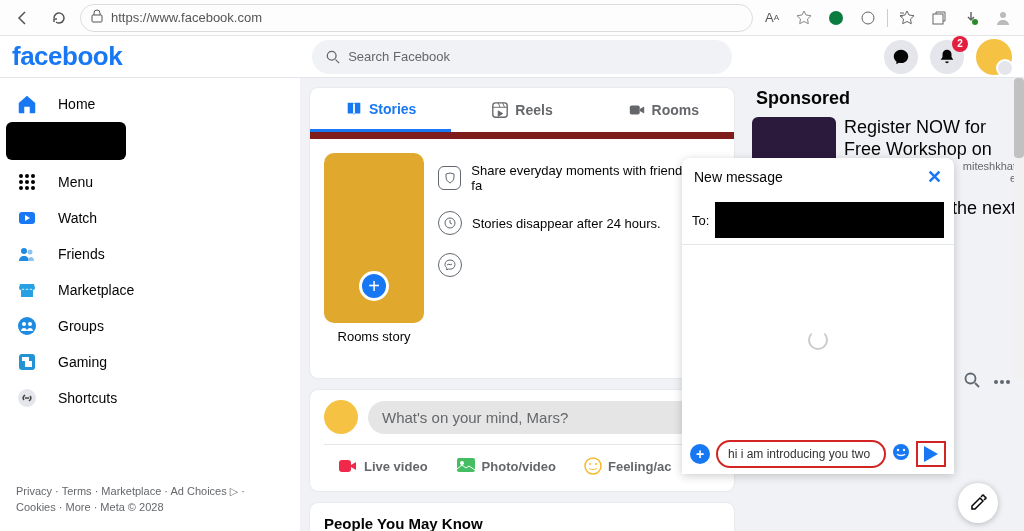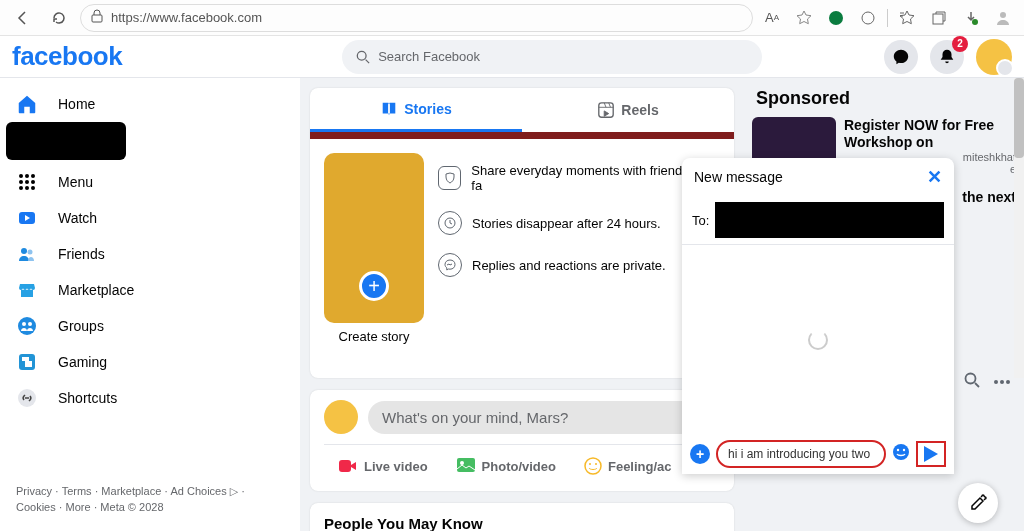--- a/index.html
+++ b/index.html
@@ -7,21 +7,21 @@
 
   
   .browser-bar { display: flex; align-items: center; height: 36px; padding: 0 8px; border-bottom: 1px solid #e4e4e4; gap: 6px; background: #fdfdfd; }
   .bbtn { width: 30px; height: 30px; display:flex; align-items:center; justify-content:center; color:#555; }
   .addr { flex: 1; height: 28px; border: 1px solid #ddd; border-radius: 14px; display:flex; align-items:center; padding: 0 10px; gap:8px; color:#555; font-size:13px; }
   .addr .lock { color:#555; }
   .ricon { width:26px; height:26px; display:flex; align-items:center; justify-content:center; color:#555; }
   .ricon.green svg circle{ fill:#0a7c3f; }
 
   
-  .fbtop { display:flex; align-items:center; height: 42px; padding: 0 12px; border-bottom:1px solid #e4e6eb; background:#fff;gap:30px; }
+  .fbtop { display:flex; align-items:center; height: 42px; padding: 0 12px; border-bottom:1px solid #e4e6eb; background:#fff; }
   .fblogo { color:#1877f2; font-weight: 800; font-size: 26px; letter-spacing:-0.5px; }
   .search { margin-left:190px; width: 420px; height:34px; background:#f0f2f5; border-radius:18px; display:flex; align-items:center; padding:0 14px; gap:8px; color:#65676b; }
   .topright { margin-left:auto; display:flex; align-items:center; gap:12px; }
   .circ { width:34px; height:34px; border-radius:50%; background:#e4e6eb; display:flex; align-items:center; justify-content:center; position:relative; }
   .badge { position:absolute; top:-4px; right:-4px; background:#e41e3f; color:#fff; border-radius:50%; width:16px; height:16px; font-size:10px; display:flex; align-items:center; justify-content:center; font-weight:600; }
   .avatar-top { width:36px; height:36px; border-radius:50%; background:#f5c244; position:relative; }
   .avatar-top::after { content:''; position:absolute; bottom:-2px; right:-2px; width:14px; height:14px; border-radius:50%; background:#e4e6eb; border:2px solid #fff; }
 
   .main { display:flex; height: calc(531px - 36px - 42px); background:#f0f2f5; }
 
@@ -56,21 +56,21 @@
   .composer-bot { display:flex; padding-top:6px; }
   .cbot { display:flex; align-items:center; gap:6px; padding:6px 14px; font-weight:600; font-size:13px; color:#65676b; cursor:pointer; }
 
   .pymk { padding:12px 14px; font-weight:700; font-size:15px; }
 
   
   .rightcol { width:280px; padding:10px 8px; font-size:13px; color:#050505; position:relative; }
   .sponsored-h { font-weight:700; font-size:18px; margin-bottom:8px; padding-left:4px; }
   .spon { display:flex; gap:8px; margin-bottom:14px; }
   .sponimg { width:84px; height:54px; background:#2b1a3c; border-radius:6px; flex-shrink:0; }
-  .spontxt { font-size:14px; line-height:1.2; font-weight:700; }
+  .spontxt { font-size:18px; line-height:1.2; font-weight:400; }
   .sponsub { font-size:11px; color:#65676b; font-weight:400; }
   .ricons { position:absolute; bottom:140px; right:14px; display:flex; gap:14px; color:#606770; }
 
   
   .chatpop { position:absolute; right:70px; top:158px; width:272px; height:316px; background:#fff; border-radius:8px 8px 0 0; box-shadow:0 2px 10px rgba(0,0,0,0.2); display:flex; flex-direction:column; z-index:10; }
   .chathead { display:flex; align-items:center; justify-content:space-between; padding:8px 12px; font-size:14px; font-weight:500; }
   .chatclose { color:#1877f2; font-size:18px; cursor:pointer; font-weight:700; }
   .chatto { display:flex; align-items:center; padding:6px 10px; gap:6px; border-bottom:1px solid #e4e6eb; font-size:13px; }
   .chatto .blk { flex:1; height:36px; background:#000; }
   .chatmid { flex:1; display:flex; align-items:center; justify-content:center; }
@@ -280,28 +280,35 @@
             </svg>
           <span>Stories</span>
         </div>
         <div class="tab">
           <svg width="18" height="18" viewBox="0 0 20 20">
               <rect x="2" y="2" width="16" height="16" rx="3" stroke="#65676b" fill="none" stroke-width="1.5"></rect>
               <path d="M2 7h16M8 2l2 5M13 2l2 5M8 11l5 3-5 3z" stroke="#65676b" fill="#65676b"></path>
             </svg>
           <span>Reels</span>
         </div>
+        <div class="tab">
+          <svg width="18" height="18" viewBox="0 0 20 20">
+              <rect x="2" y="5" width="11" height="10" rx="2" fill="#65676b"></rect>
+              <path d="M13 9l5-3v8l-5-3z" fill="#65676b"></path>
+            </svg>
+          <span>Rooms</span>
+        </div>
       </div>
       <div class="storyrow">
         <div class="storywrap">
           <div class="storycard">
             <div class="plus">+</div>
           </div>
           <div style="height:26px"></div>
-          <div class="lab" style="position:relative;bottom:20px">Create story</div>
+          <div class="lab" style="position:relative;bottom:20px">Rooms story</div>
         </div>
         <div class="storymsgs">
           <div class="smsg">
             <span class="ic">
                 <svg width="12" height="12" viewBox="0 0 12 12">
                   <path d="M6 1l4 1v3c0 3-2 5-4 6-2-1-4-3-4-6V2z" stroke="#606770" fill="none"></path>
                 </svg>
               </span>
             <span>Share everyday moments with friends and fa</span>
           </div>
@@ -314,21 +321,20 @@
               </span>
             <span>Stories disappear after 24 hours.</span>
           </div>
           <div class="smsg">
             <span class="ic round">
                 <svg width="12" height="12" viewBox="0 0 12 12">
                   <path d="M6 1C3 1 1 3 1 5.5c0 1.4.7 2.6 1.8 3.4V11l1.7-1c.5.1 1 .2 1.5.2 3 0 5-2 5-4.7S9 1 6 1z" stroke="#606770" fill="none"></path>
                   <path d="M3 6l2-1 1 1 2-1" stroke="#606770" fill="none"></path>
                 </svg>
               </span>
-            <span>Replies and reactions are private.</span>
           </div>
         </div>
       </div>
     </div>
 
     <div class="card composer">
       <div class="composer-top">
         <div class="avsmall"></div>
         <div class="composer-input">What's on your mind, Mars?</div>
       </div>

